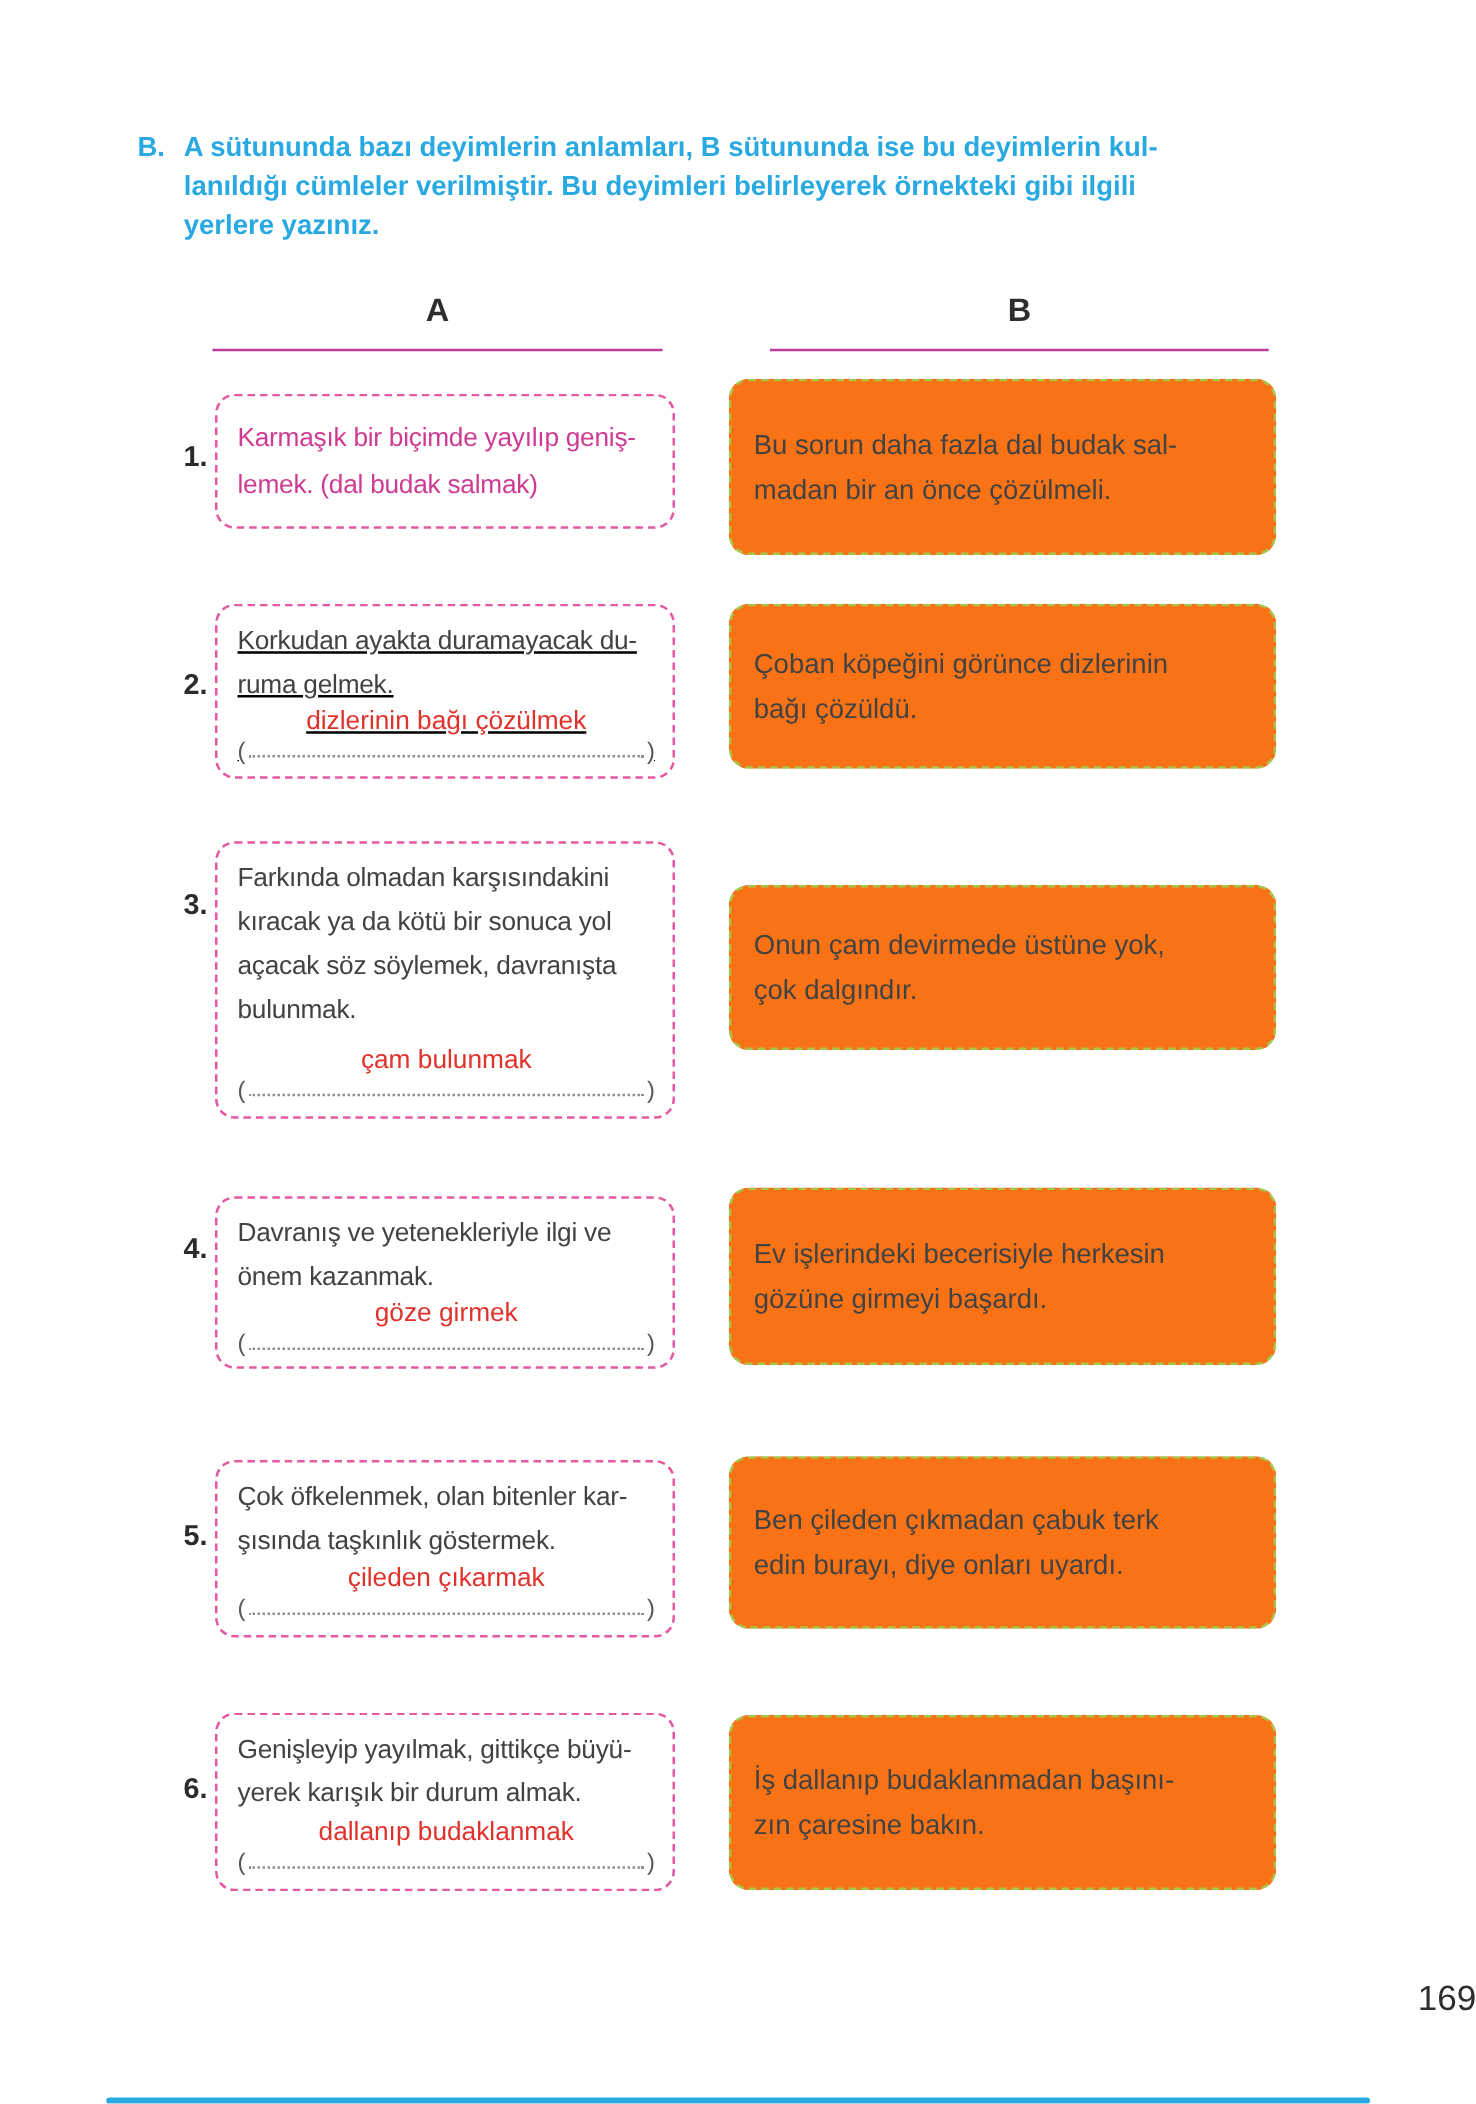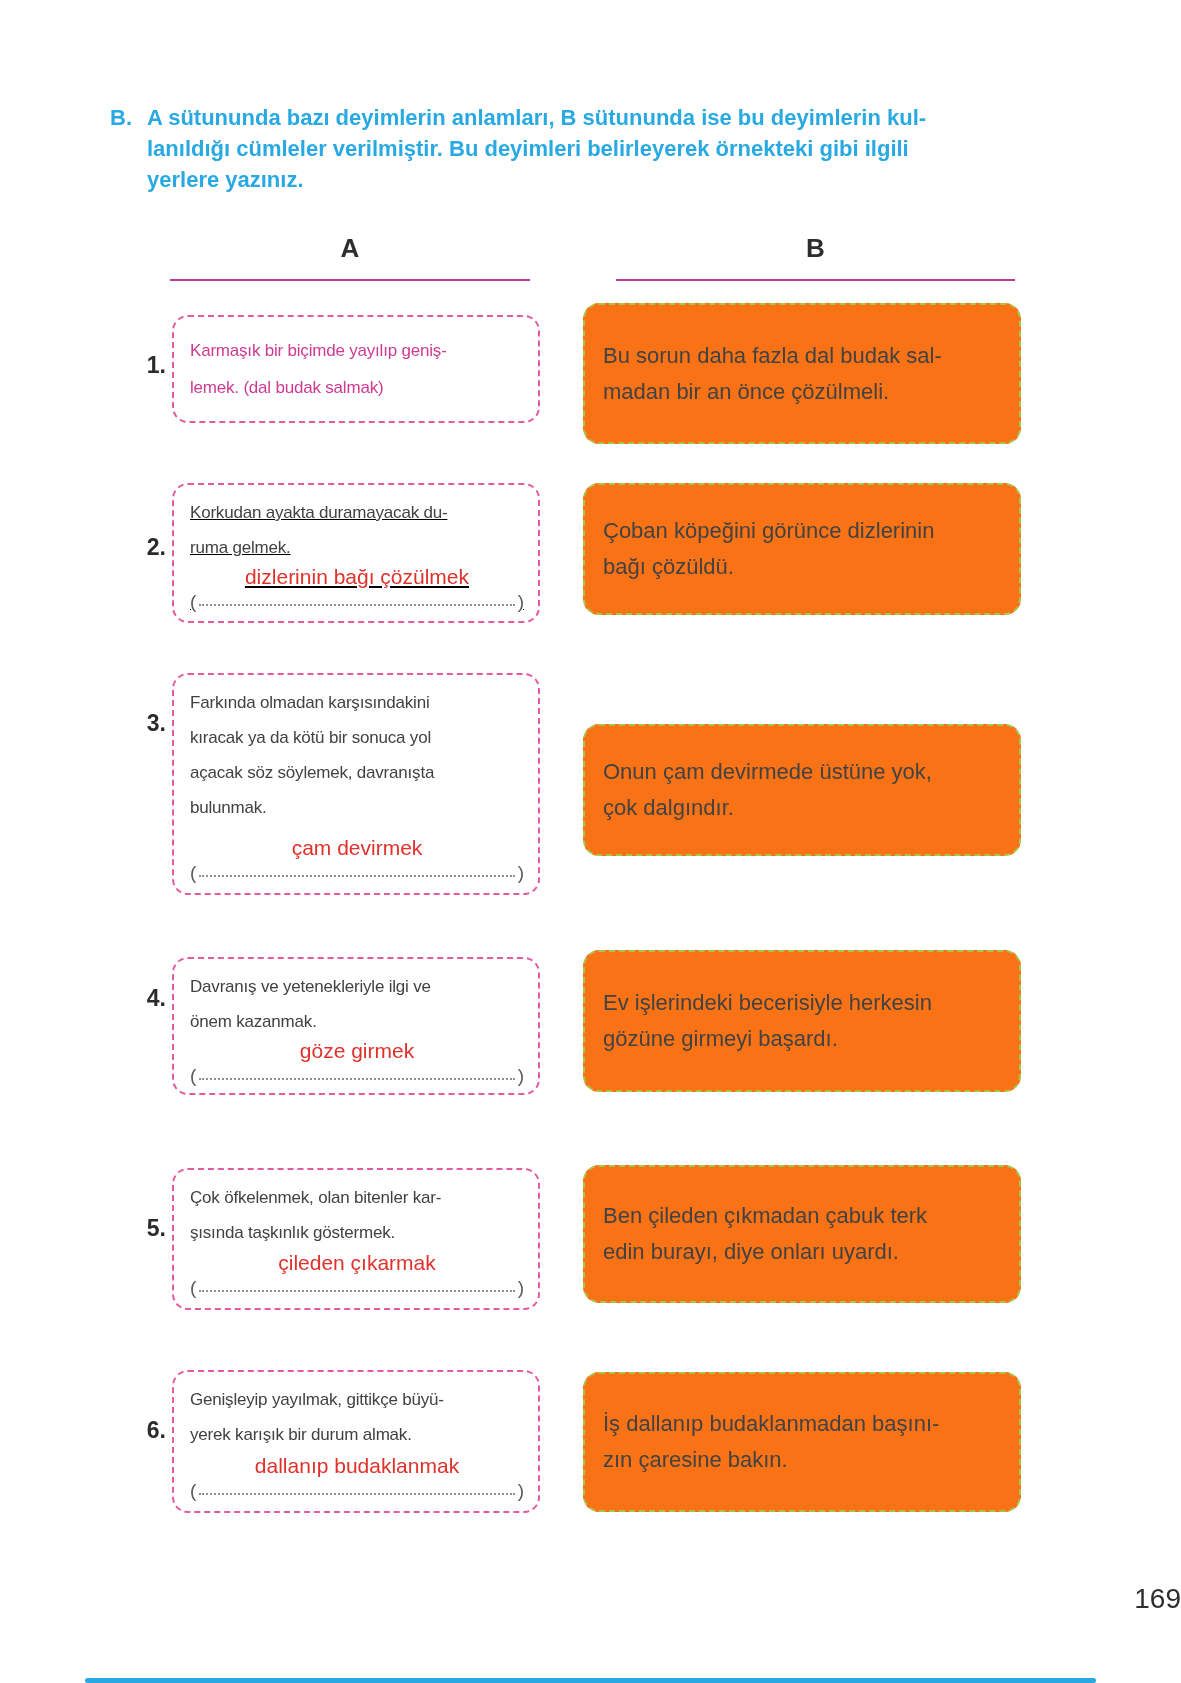--- a/index.html
+++ b/index.html
@@ -30,21 +30,21 @@
   
   .abox{
     position:absolute;left:172px;width:368px;
     box-sizing:border-box;
     border:2px dashed #e558a2;border-radius:16px;
     padding:10px 14px 10px 16px;
     display:flex;flex-direction:column;
     background:#ffffff;
   }
   .abox .ln{
-    font-size:17px;line-height:35px;color:#424242;
+    font-size:21px;line-height:35px;color:#424242;
     white-space:nowrap;letter-spacing:-0.2px;
   }
   .abox.example{justify-content:center;}
   .abox.example .ln{color:#cf3a92;line-height:37px;}
   
   .answer{margin-top:auto;}
   .answer-text{
     text-align:center;color:#e0312b;
     font-size:21px;line-height:24px;margin-bottom:1px;
     white-space:nowrap;
@@ -127,29 +127,29 @@
     <div class="ln">bağı çözüldü.</div>
   </div>
 
   <div class="rownum" style="left:134px;top:710px;">3.</div>
   <div class="abox" style="top:673px;height:222px;">
     <div class="ln">Farkında olmadan karşısındakini</div>
     <div class="ln">kıracak ya da kötü bir sonuca yol</div>
     <div class="ln">açacak söz söylemek, davranışta</div>
     <div class="ln">bulunmak.</div>
     <div class="answer">
-      <div class="answer-text">çam devirmek</div>
-      <div class="answer-line">
-        <span class="paren">(</span>
-        <span class="dots"></span>
-        <span class="paren">)</span>
-      </div>
-    </div>
-  </div>
-  <div class="bbox" style="top:724px;height:132px;">
+      <div class="answer-text">çam bulunmak</div>
+      <div class="answer-line">
+        <span class="paren">(</span>
+        <span class="dots"></span>
+        <span class="paren">)</span>
+      </div>
+    </div>
+  </div>
+  <div class="bbox" style="top:708px;height:132px;">
     <div class="ln">Onun çam devirmede üstüne yok,</div>
     <div class="ln">çok dalgındır.</div>
   </div>
 
   <div class="rownum" style="left:134px;top:985px;">4.</div>
   <div class="abox" style="top:957px;height:138px;">
     <div class="ln">Davranış ve yetenekleriyle ilgi ve</div>
     <div class="ln">önem kazanmak.</div>
     <div class="answer">
       <div class="answer-text">göze girmek</div>

